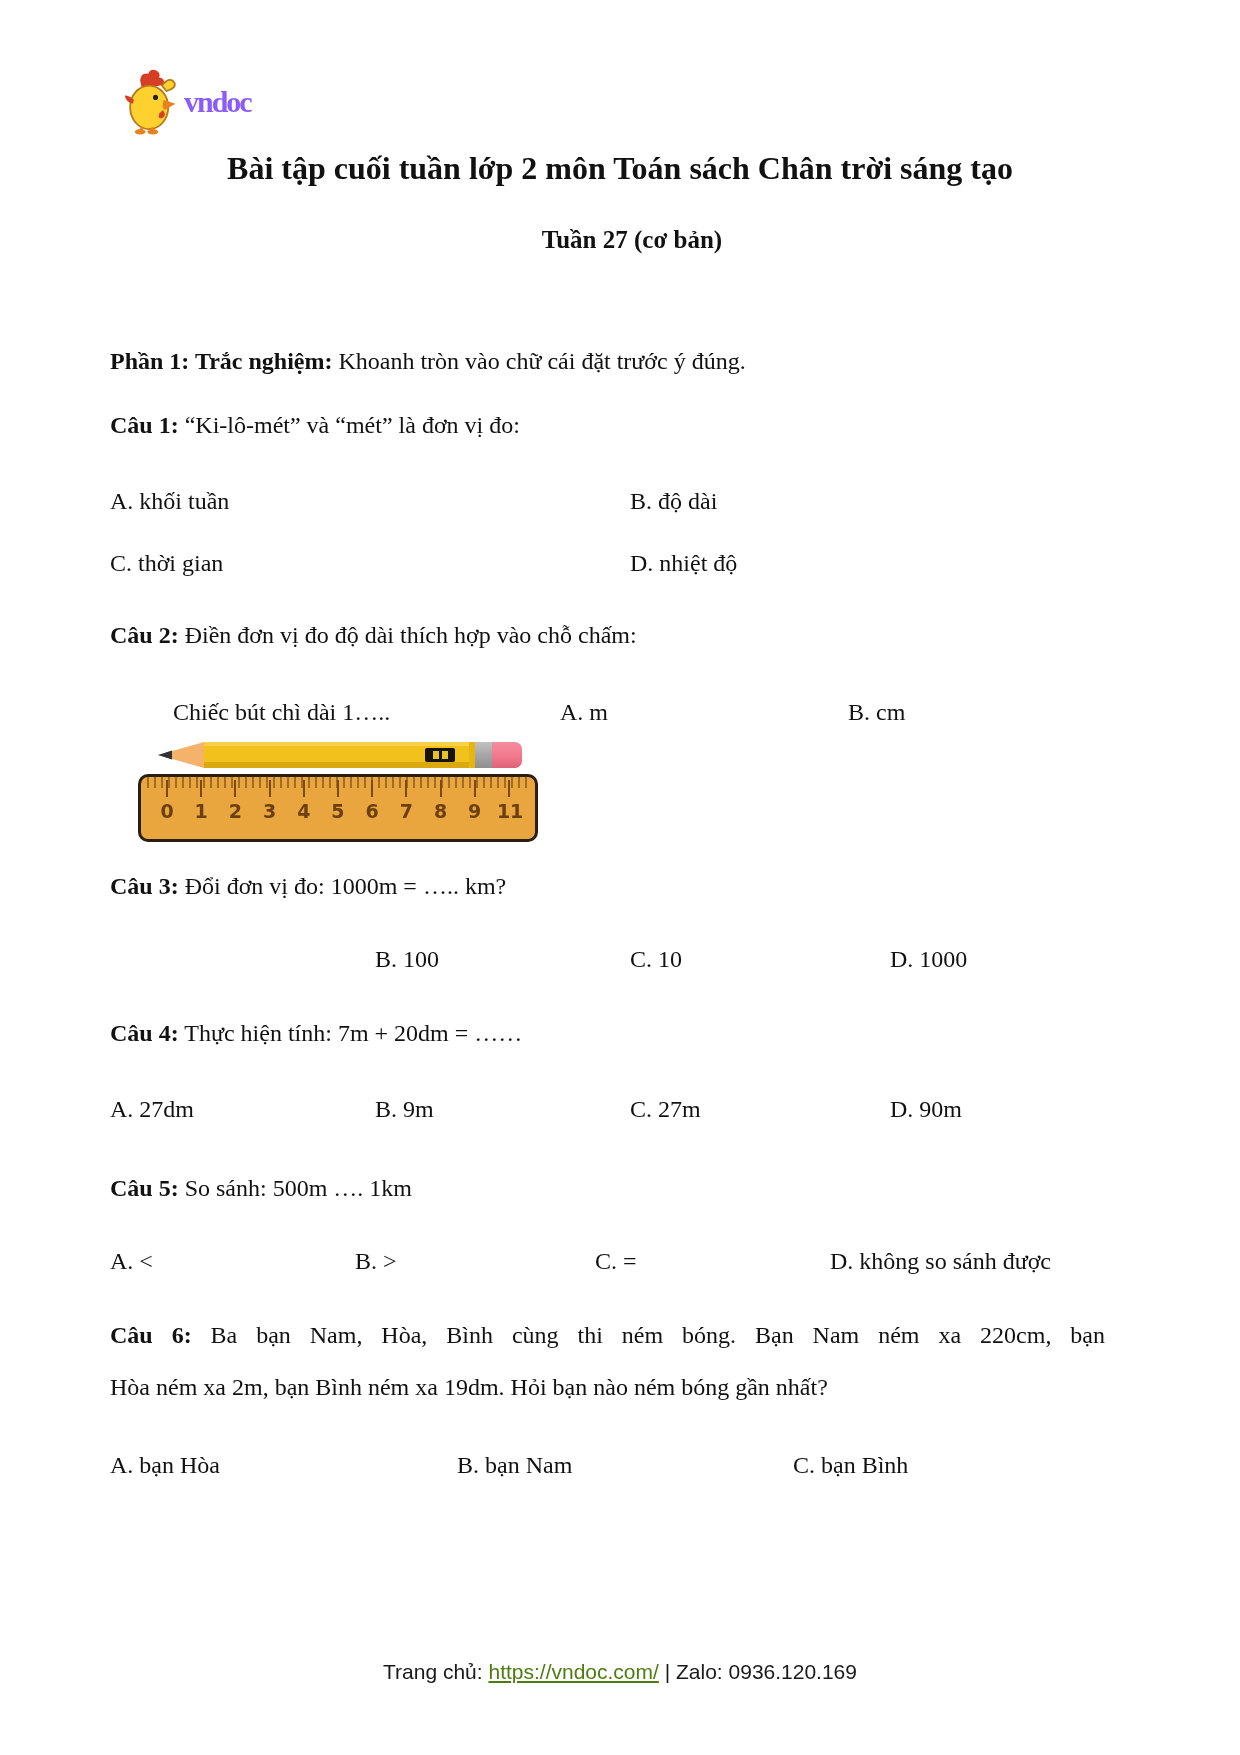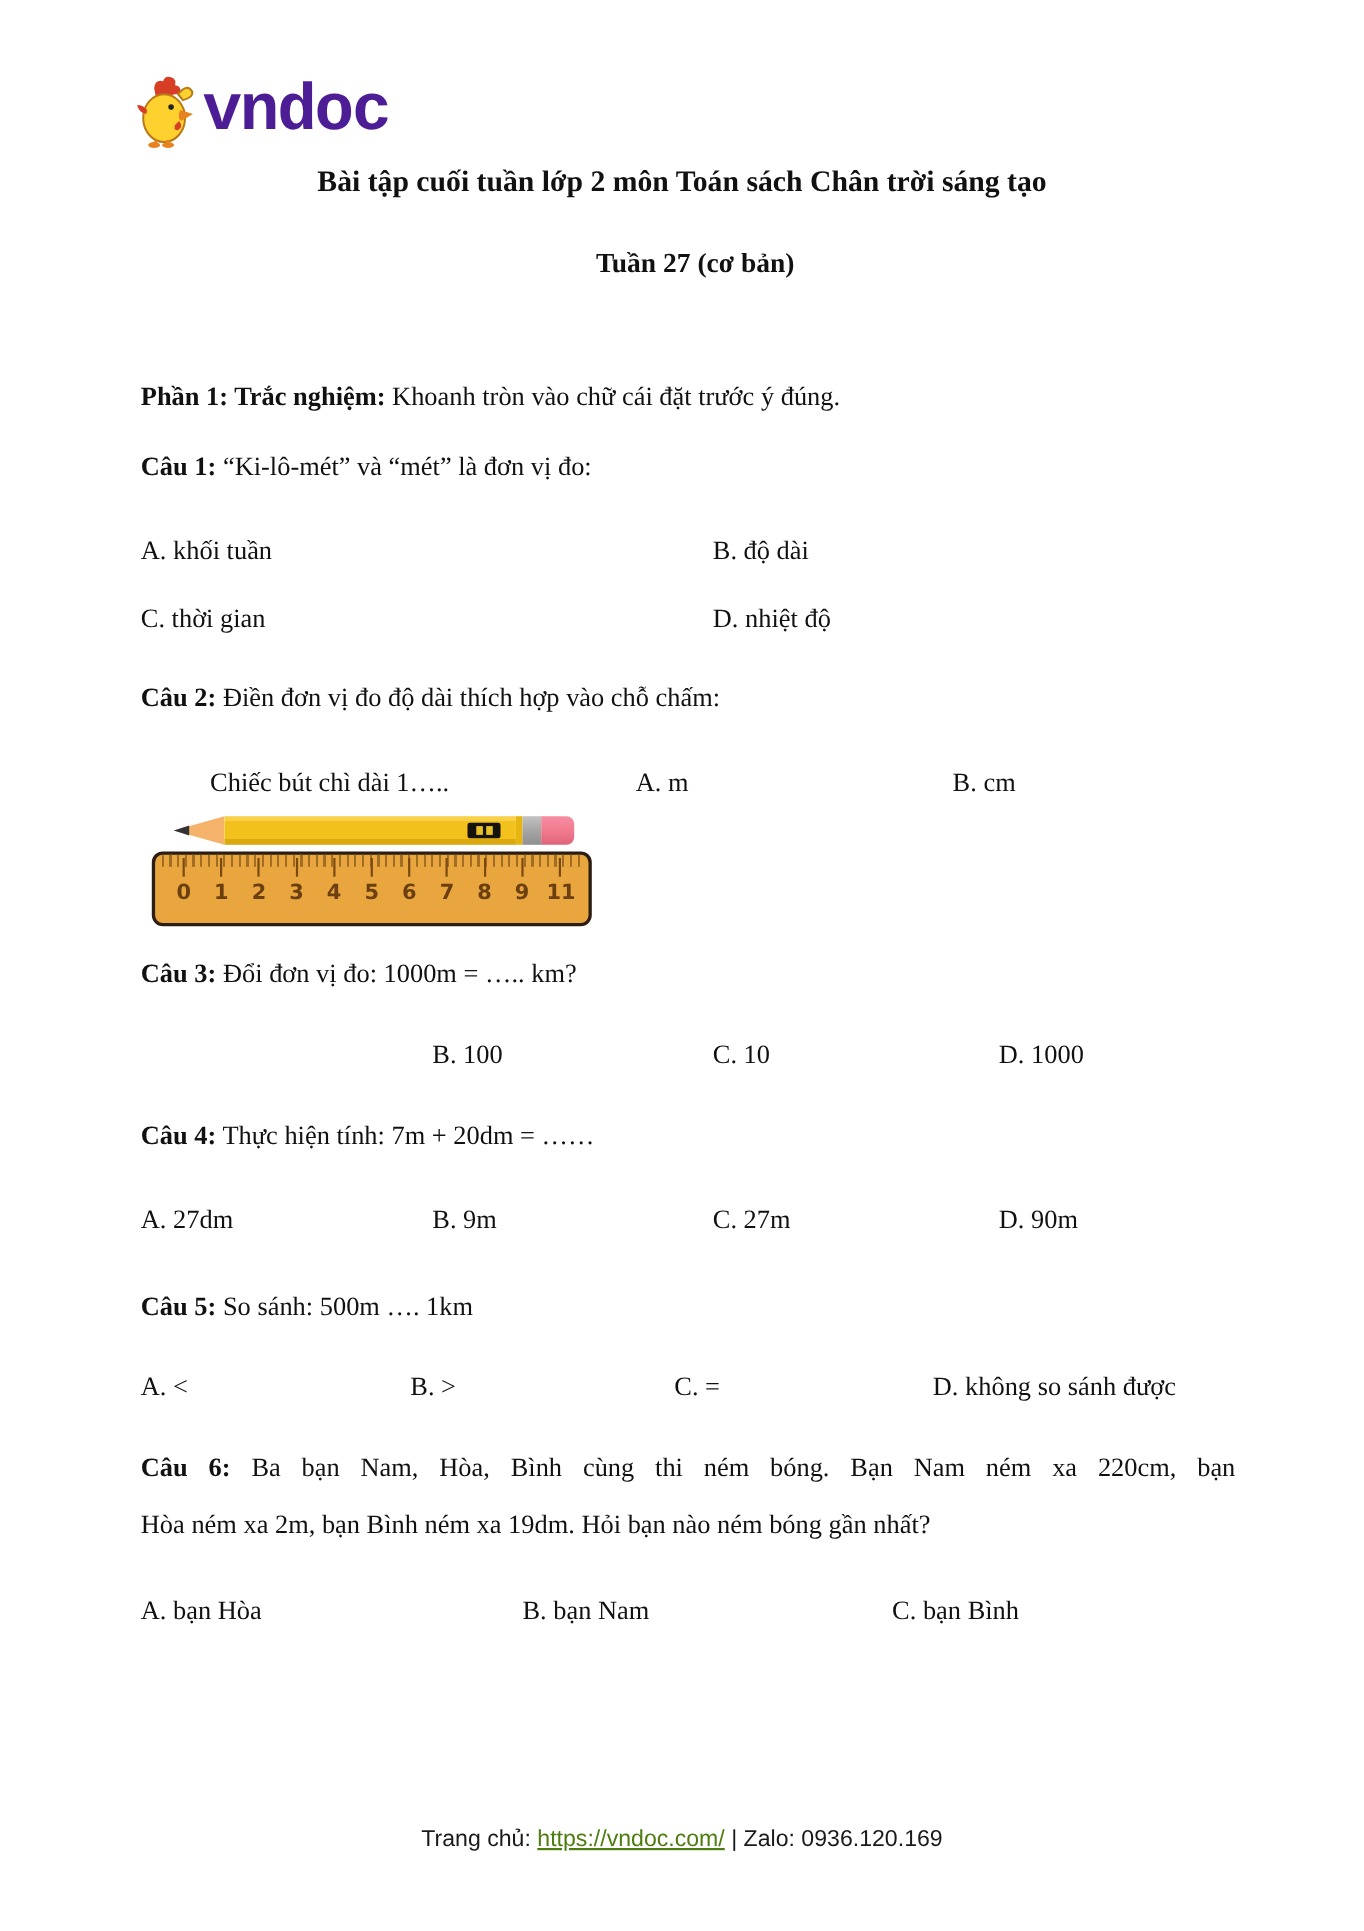--- a/index.html
+++ b/index.html
@@ -6,31 +6,31 @@
   .page{
     position:relative;
     width:1240px;height:1755px;
     margin:0 auto;background:#ffffff;
     font-family:"Liberation Serif",serif;
     color:#111;overflow:hidden;
   }
   
   .logo{position:absolute;top:66px;left:122px;display:flex;align-items:center;gap:4px;}
   .logo-text{
-    font-family:Liberation Mono, monospace;font-weight:800;
-    font-size:60px;letter-spacing:-2px;color:#4c1d95;line-height:1;
+    font-family:Liberation Serif, serif;font-weight:800;
+    font-size:30px;letter-spacing:-2px;color:#8b5cf6;line-height:1;
     padding-top:2px;
   }
   
   .title{position:absolute;top:150px;left:0;width:100%;text-align:center;
-    font-weight:bold;font-size:27px;font-family:Liberation Serif, serif;}
+    font-weight:bold;font-size:32px;font-family:Liberation Serif, serif;}
   .subtitle{position:absolute;top:226px;left:0;width:100%;text-align:center;
     font-weight:bold;font-size:25px;margin-left:12px;}
   
-  .row{position:absolute;left:128px;width:1000px;font-size:24px;line-height:1.25;}
+  .row{position:absolute;left:110px;width:1000px;font-size:24px;line-height:1.25;}
   .b{font-weight:bold;}
   .optrow{height:34px;}
   .opt{position:absolute;top:0;white-space:nowrap;}
   .l0{left:0}.l63{left:63px}.l245{left:245px}.l265{left:265px}.l347{left:347px}
   .l450{left:450px}.l485{left:485px}.l520{left:520px}.l683{left:683px}
   .l720{left:720px}.l738{left:738px}.l780{left:780px}
   .r-part1{top:346px}
   .r-q1{top:410px}
   .r-q1o1{top:486px}
   .r-q1o2{top:548px}

